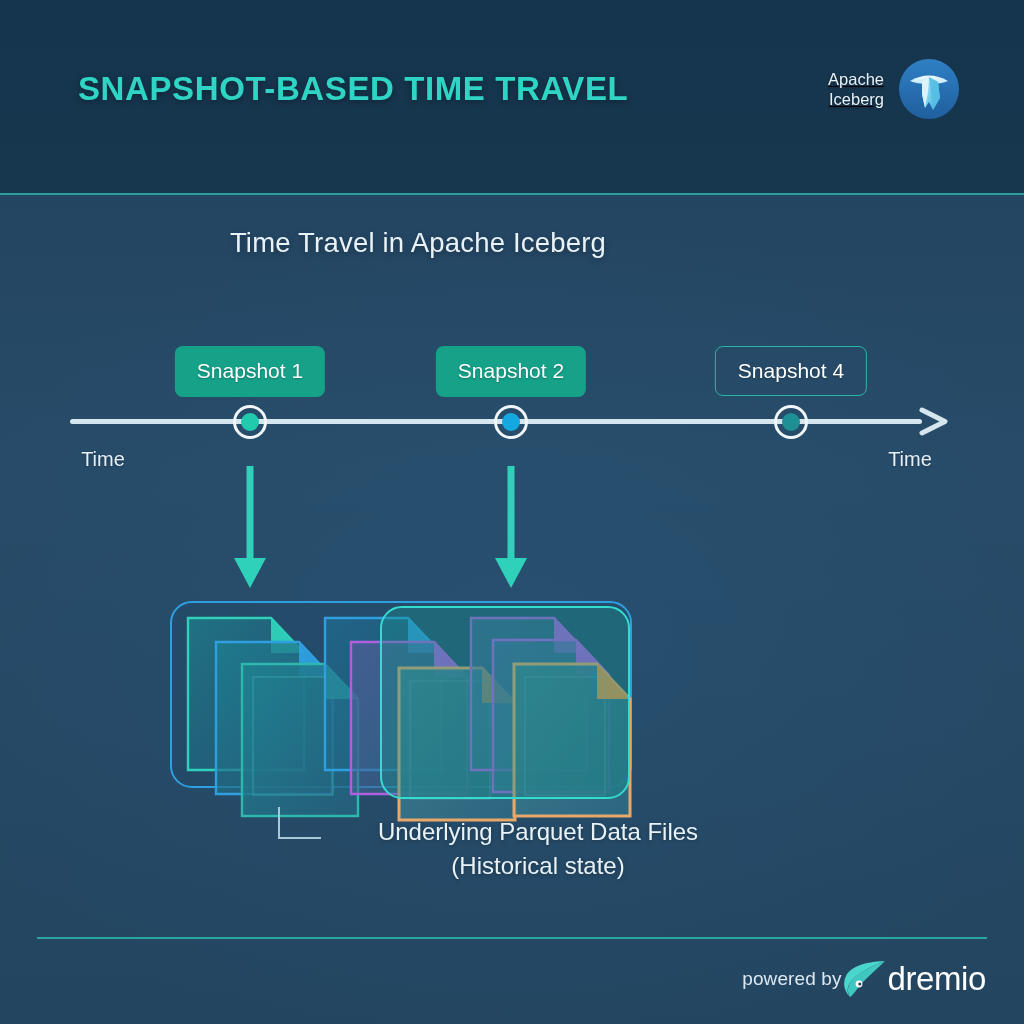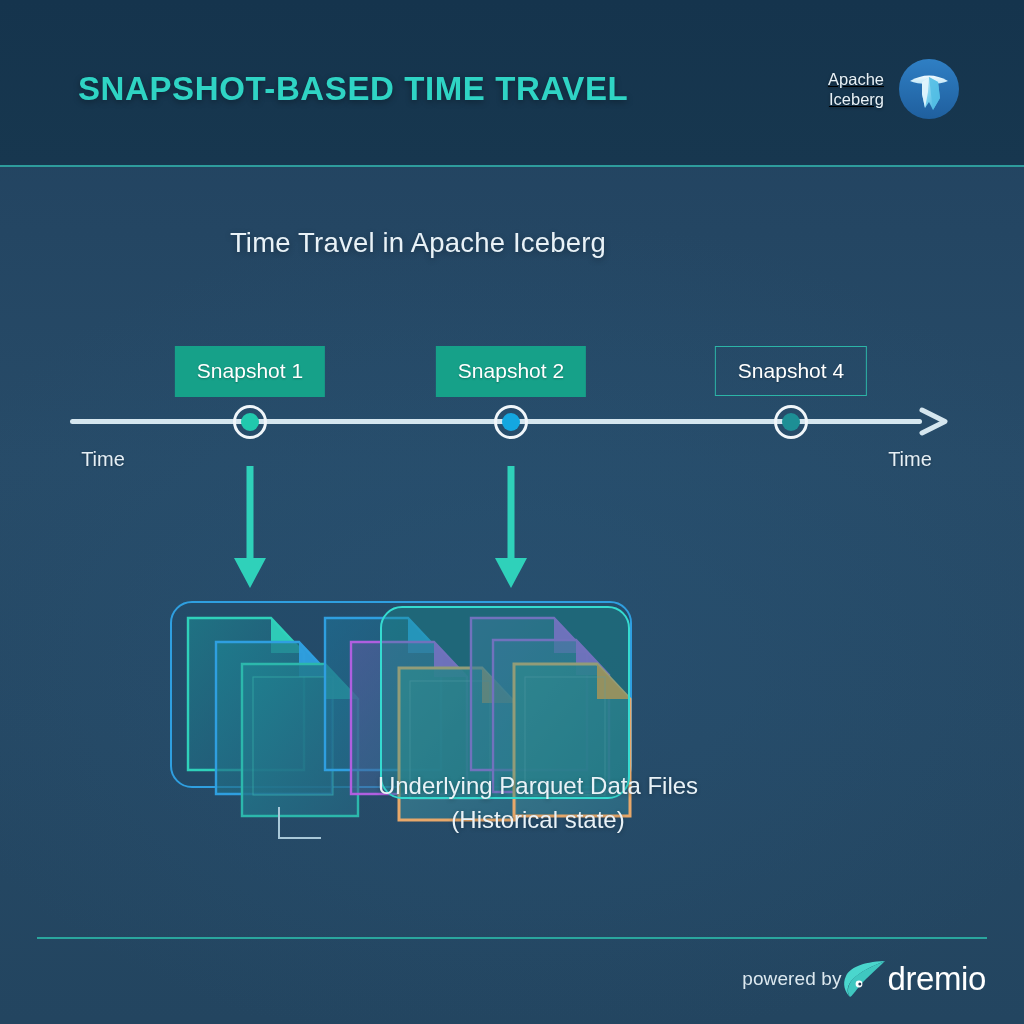--- a/index.html
+++ b/index.html
@@ -13,21 +13,21 @@
   #canvas {
     position:relative;
     width:1024px; height:1024px;
     background:
       radial-gradient(ellipse 900px 600px at 50% 62%, rgba(40,84,118,0.55) 0%, rgba(29,58,85,0) 70%),
       linear-gradient(180deg, #21415e 0%, #274b68 45%, #234560 100%);
   }
 
   
   #header {
-    position:absolute; left:0; top:0; width:1024px; height:167px;
+    position:absolute; left:0; top:0; width:1024px; height:195px;
     background:linear-gradient(180deg,#15344d 0%, #17374f 100%);
     border-bottom:2px solid #2e9c9c;
   }
   #header-title {
     position:absolute; left:78px; top:70px;
     font-size:33px; font-weight:bold; letter-spacing:0.6px;
     color:#2fd4c4;
     text-shadow:0 2px 6px rgba(0,0,0,0.35);
     font-family:"Liberation Sans", sans-serif;
   }
@@ -52,21 +52,21 @@
   }
 
   
   #timeline { position:absolute; left:0; top:330px; width:1024px; height:160px; }
   .tl-axis { position:absolute; left:70px; top:89px; width:852px; height:5px;
              background:#d5e6ef; border-radius:3px; }
   .tl-arrow { position:absolute; left:918px; top:76px; width:32px; height:31px; }
 
   .snap-pill {
     position:absolute; top:16px; transform:translateX(-50%);
-    padding:13px 22px 14px; border-radius:0;
+    padding:13px 22px 14px; border-radius:8px;
     font-size:21px; color:#ffffff; white-space:nowrap;
     text-shadow:0 1px 2px rgba(0,0,0,0.28);
   }
   .snap-pill.filled-1 { background:#16a189; }
   .snap-pill.filled-2 { background:#16a189; }
   .snap-pill.outline  { background:transparent; border:1.6px solid #2cb5a7; padding:11.5px 22px 12.5px; }
 
   .snap-dot {
     position:absolute; top:75px; transform:translateX(-50%);
     width:34px; height:34px; border-radius:50%;
@@ -92,21 +92,21 @@
   #grp-blue { left:170px; top:601px; width:462px; height:187px;
               border:2.2px solid #2f9fe0; background:rgba(30,72,104,0.30); }
   #grp-teal { left:380px; top:606px; width:250px; height:193px;
               border:2.2px solid #35dbd0; background:rgba(27,141,141,0.42); }
 
   .doc { position:absolute; }
 
   
   #caption-leader { position:absolute; left:277px; top:807px; width:45px; height:36px; }
   #caption {
-    position:absolute; left:0; top:769px; width:1024px; padding-left:52px;
+    position:absolute; left:0; top:815px; width:1024px; padding-left:52px;
     text-align:center; color:#e9f2f7; font-size:24px; line-height:1.42;
     text-shadow:0 1px 4px rgba(0,0,0,0.3);
   }
 
   
   #footer-divider { position:absolute; left:37px; top:937px; width:950px; height:2px;
                     background:#2aa69e; }
   #footer {
     position:absolute; right:38px; top:958px;
     display:flex; align-items:center; 

